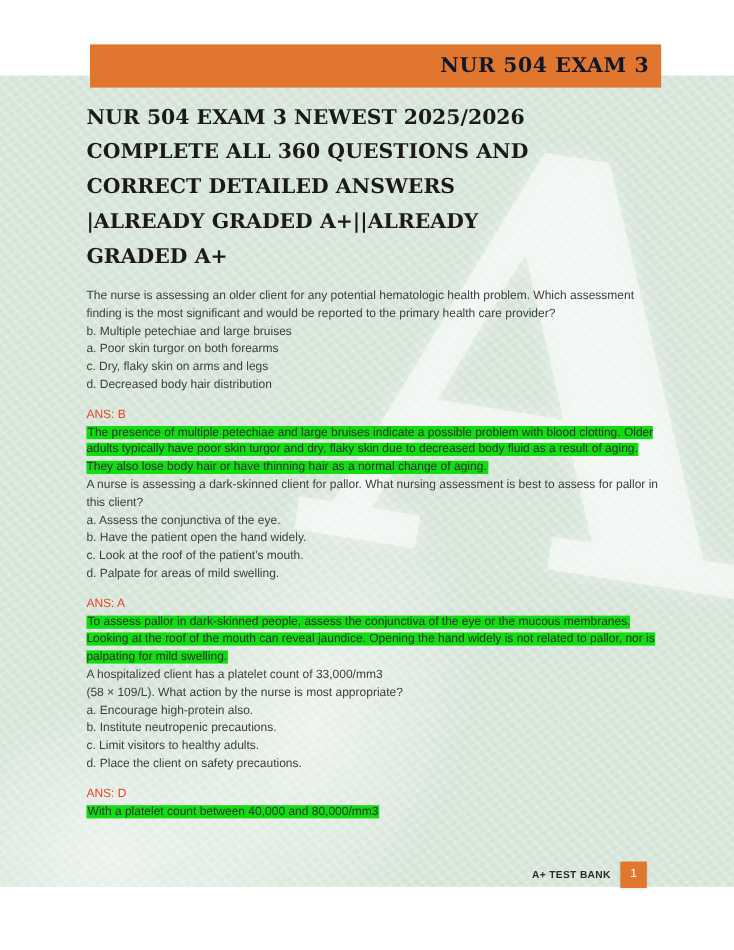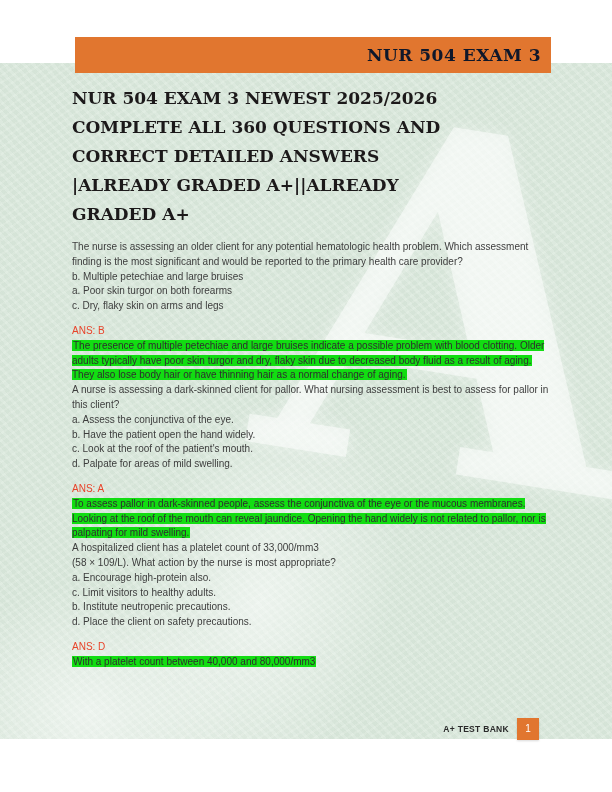--- a/index.html
+++ b/index.html
@@ -114,20 +114,21 @@
 CORRECT DETAILED ANSWERS
 |ALREADY GRADED A+||ALREADY
 GRADED A+</div>
 
     <div class="question" style="margin-top:0;">
       <div class="stem">The nurse is assessing an older client for any potential hematologic health problem. Which assessment finding is the most significant and would be reported to the primary health care provider?</div>
       <div class="options">
         <div class="option">b. Multiple petechiae and large bruises</div>
         <div class="option">a. Poor skin turgor on both forearms</div>
         <div class="option">c. Dry, flaky skin on arms and legs</div>
+        <div class="option">d. Decreased body hair distribution</div>
       </div>
     </div>
     <div class="answer">
       <div class="ans-label">ANS: B</div>
       <div class="expl"><span class="hl">The presence of multiple petechiae and large bruises indicate a possible problem with blood clotting. Older adults typically have poor skin turgor and dry, flaky skin due to decreased body fluid as a result of aging. They also lose body hair or have thinning hair as a normal change of aging.</span></div>
     </div>
 
     <div class="question">
       <div class="stem">A nurse is assessing a dark-skinned client for pallor. What nursing assessment is best to assess for pallor in this client?</div>
       <div class="options">
@@ -140,22 +141,22 @@
     <div class="answer">
       <div class="ans-label">ANS: A</div>
       <div class="expl"><span class="hl">To assess pallor in dark-skinned people, assess the conjunctiva of the eye or the mucous membranes. Looking at the roof of the mouth can reveal jaundice. Opening the hand widely is not related to pallor, nor is palpating for mild swelling.</span></div>
     </div>
 
     <div class="question">
       <div class="stem">A hospitalized client has a platelet count of 33,000/mm3
 (58 × 109/L). What action by the nurse is most appropriate?</div>
       <div class="options">
         <div class="option">a. Encourage high-protein also.</div>
+        <div class="option">b. Institute neutropenic precautions.</div>
         <div class="option">c. Limit visitors to healthy adults.</div>
-        <div class="option">b. Institute neutropenic precautions.</div>
         <div class="option">d. Place the client on safety precautions.</div>
       </div>
     </div>
     <div class="answer">
       <div class="ans-label">ANS: D</div>
       <div class="expl"><span class="hl">With a platelet count between 40,000 and 80,000/mm3</span></div>
     </div>
 
   </div>
 

